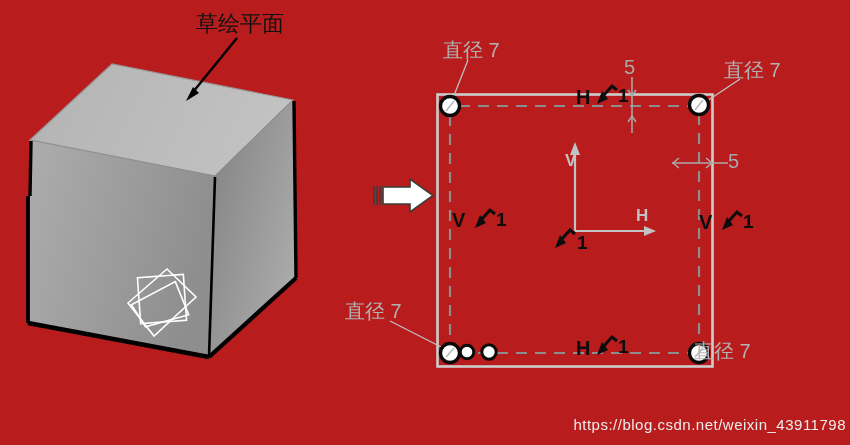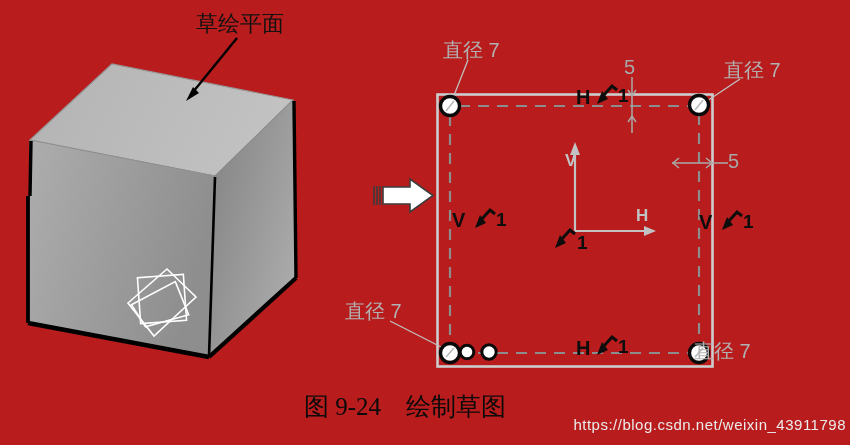--- a/index.html
+++ b/index.html
@@ -158,16 +158,15 @@
       <text class="constraint-index" x="743" y="228">1</text>
     </g>
 
     <text class="dim-text" x="443" y="57">直径 7</text>
     <text class="dim-text" x="724" y="77">直径 7</text>
     <text class="dim-text" x="345" y="318">直径 7</text>
     <text class="dim-text" x="694" y="358">直径 7</text>
   </g>
 </svg>
 
-<div class="caption">图 9-24　绘制草图</div>
 <div class="watermark">https://blog.csdn.net/weixin_43911798</div>
 
 </div>
 
 </body></html>

